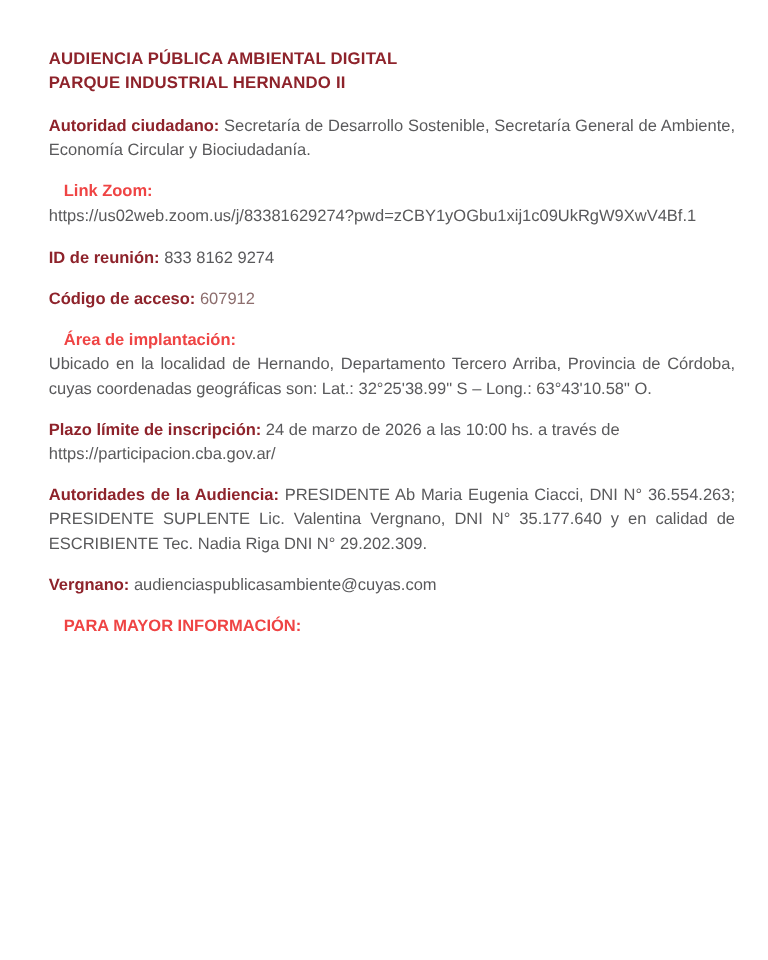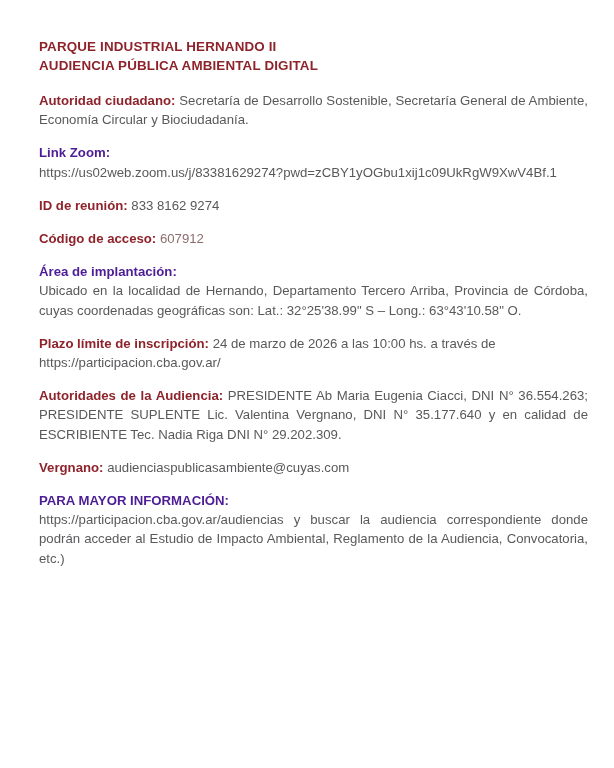--- a/index.html
+++ b/index.html
@@ -49,42 +49,43 @@
   }
   .just-last-left {
     text-align: justify;
   }
   .label {
     color: #8e232b;
     font-weight: bold;
   }
   .label-block {
     display: block;
-    color: #4c1d95;
+    color: #ef4444;
     font-weight: bold;
+    margin-left: 12px;
   }
   .value {
     color: #59595b;
   }
   .value-muted {
     color: #8d6e6e;
   }
   .url {
     color: #59595b;
     word-break: break-all;
   }
 </style>
 </head>
 <body>
 
 <div class="page">
 
   <h1 class="doc-title">
+    <span class="line">AUDIENCIA PÚBLICA AMBIENTAL DIGITAL</span>
     <span class="line">PARQUE INDUSTRIAL HERNANDO II</span>
-    <span class="line">AUDIENCIA PÚBLICA AMBIENTAL DIGITAL</span>
   </h1>
 
   <div class="block just">
     <p>
       <span class="label">Autoridad ciudadano:</span><span class="value"> Secretaría de Desarrollo Sostenible, Secretaría General de Ambiente, Economía Circular y Biociudadanía.</span>
     </p>
   </div>
 
 
   <div class="block">
@@ -124,16 +125,15 @@
   </div>
 
   <div class="block">
     <p>
       <span class="label">Vergnano:</span><span class="value"> audienciaspublicasambiente@cuyas.com</span>
     </p>
   </div>
 
   <div class="block">
     <span class="label-block">PARA MAYOR INFORMACIÓN:</span>
-    <p class="just">https://participacion.cba.gov.ar/audiencias y buscar la audiencia correspondiente donde podrán acceder al Estudio de Impacto Ambiental, Reglamento de la Audiencia, Convocatoria, etc.)</p>
   </div>
 
 </div>
 
 </body></html>

